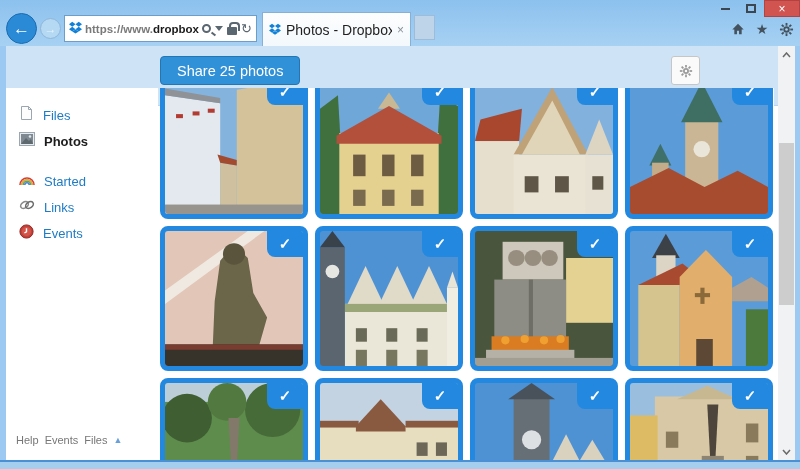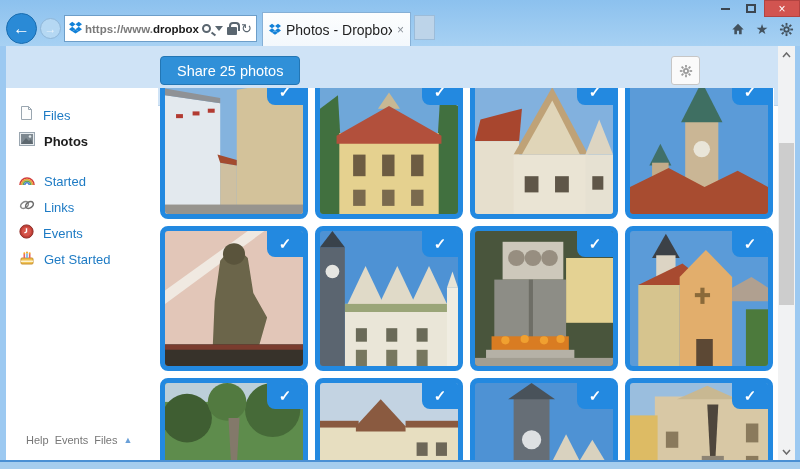--- a/index.html
+++ b/index.html
@@ -57,21 +57,21 @@
   .cancel-btn{position:absolute;right:3px;top:10px;width:66px;height:29px;background:#fdfdfd;
               border:1px solid #c2ccd4;border-radius:3px;color:#2e7fc8;font-size:14px;
               display:flex;align-items:center;justify-content:center;cursor:pointer;}
 
   .sidebar{position:absolute;left:6px;top:88px;width:152px;height:372px;background:#fff;}
   .side-list{position:absolute;left:0;top:14px;width:100%;}
   .side-item{display:flex;align-items:center;gap:9px;padding:5px 0 5px 13px;height:26px;cursor:pointer;}
   .side-item .lbl{font-size:13px;color:#1e7bc4;}
   .side-item.active .lbl{color:#1c1c1c;font-weight:bold;}
   .side-gap{height:14px;}
-  .side-footer{position:absolute;left:10px;bottom:14px;font-size:11px;color:#777;display:flex;gap:6px;align-items:center;margin-left:10px;}
+  .side-footer{position:absolute;left:10px;bottom:14px;font-size:11px;color:#777;display:flex;gap:6px;align-items:center;}
   .side-footer span{cursor:pointer;}
   .side-footer .up{color:#6aa0d8;font-size:9px;cursor:pointer;}
 
   .grid{position:absolute;left:160px;top:88px;width:614px;height:372px;overflow:hidden;background:#fff;}
   .grow{display:flex;gap:7px;margin-bottom:7px;}
   .cell{position:relative;width:148px;height:145px;border:5px solid #2389e0;border-radius:8px;
         background:#2389e0;cursor:pointer;flex:0 0 auto;}
   .ph{position:absolute;inset:0;border-radius:3px;overflow:hidden;background:#9ab;}
   .ph svg{position:absolute;inset:0;width:100%;height:100%;}
   .badge{position:absolute;top:0;right:0;width:36px;height:26px;background:#2389e0;
@@ -224,33 +224,20 @@
           <span class="lbl">Links</span>
         </div>
         <div class="side-item">
           <span><svg width="15" height="15" viewBox="0 0 15 15">
               <circle cx="7.5" cy="7.5" r="6.6" fill="#c24038" stroke="#8e2c26"></circle>
               <circle cx="7.5" cy="7.5" r="4.6" fill="#d5544a"></circle>
               <polyline points="7.5,4.2 7.5,7.8 5.4,9" fill="none" stroke="#fff" stroke-width="1.4"></polyline>
             </svg></span>
           <span class="lbl">Events</span>
         </div>
-        <div class="side-item">
-          <span><svg width="16" height="15" viewBox="0 0 16 15">
-              <rect x="2" y="8" width="12" height="6" rx="1" fill="#f0c04a" stroke="#c89030"></rect>
-              <rect x="2" y="10.5" width="12" height="1.6" fill="#fdf2d0"></rect>
-              <rect x="4.5" y="4" width="1.6" height="4" fill="#e86060"></rect>
-              <rect x="7.2" y="3.2" width="1.6" height="4.8" fill="#70b0e0"></rect>
-              <rect x="9.9" y="4" width="1.6" height="4" fill="#e86060"></rect>
-              <circle cx="5.3" cy="3.2" r="1" fill="#f5a623"></circle>
-              <circle cx="8" cy="2.4" r="1" fill="#f5a623"></circle>
-              <circle cx="10.7" cy="3.2" r="1" fill="#f5a623"></circle>
-            </svg></span>
-          <span class="lbl">Get Started</span>
-        </div>
       </div>
     <div class="side-footer">
       <span>Help</span>
       <span>Events</span>
       <span>Files</span>
       <span class="up">▲</span>
     </div>
   </div>
 
   <div class="grid" id="photo-grid">

